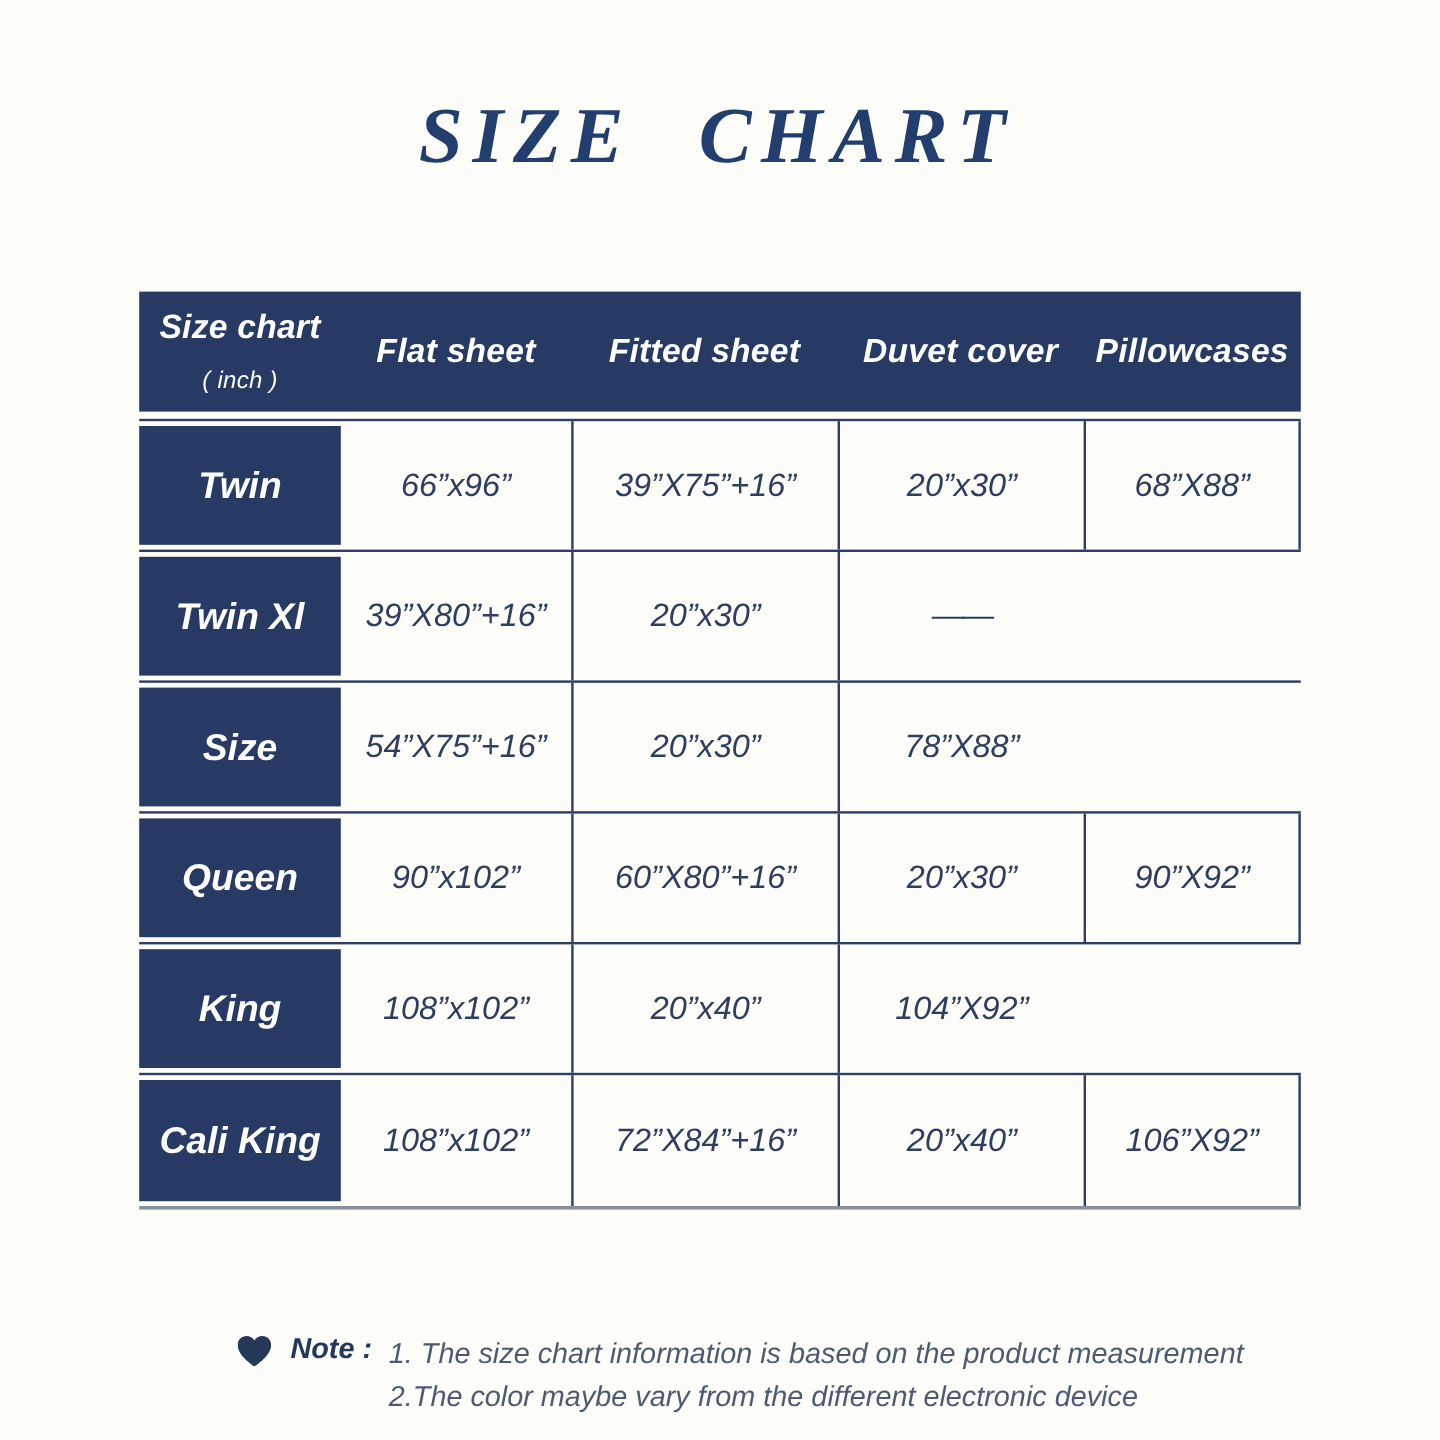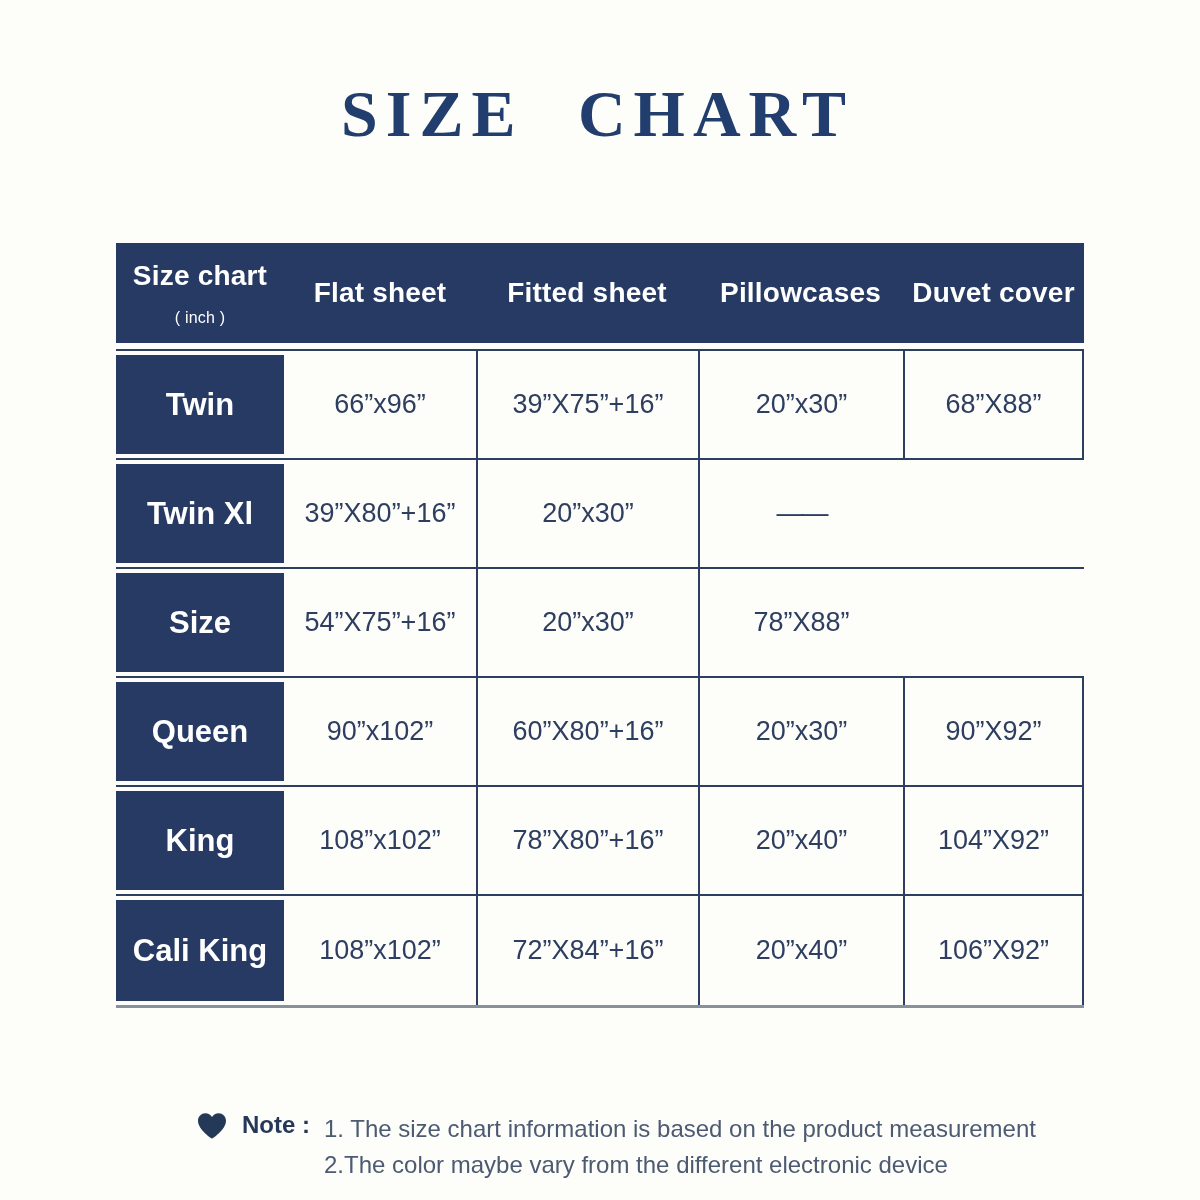--- a/index.html
+++ b/index.html
@@ -7,20 +7,21 @@
   body {
     font-family: "Liberation Sans", "DejaVu Sans", sans-serif;
     background: #fdfdf9;
   }
   .page {
     position: relative;
     width: 1195px;
     height: 1200px;
     background: var(--bg, #fdfdf9);
     overflow: hidden;
+    font-style: italic;
   }
 
   
   .title {
     position: absolute;
     top: 76px;
     left: 0;
     width: 100%;
     text-align: center;
     font-family: "Liberation Serif", "DejaVu Serif", serif;
@@ -49,21 +50,21 @@
   .th {
     display: flex;
     align-items: center;
     justify-content: center;
     font-size: 28px;
     font-weight: 600;
     letter-spacing: 0.2px;
   }
   .th-first { flex-direction: column; }
   .th-sub {
-    font-size: 16px;
+    font-size: 20px;
     font-weight: 400;
     margin-top: 17px;
   }
 
   .tbody {
     border-top: 2px solid var(--line, #2e3e60);
     border-bottom: 3px solid var(--grayline, #87909b);
   }
   .trow {
     display: grid;
@@ -133,22 +134,22 @@
   <h1 class="title">SIZE CHART</h1>
 
   <div class="size-table">
     <div class="thead">
       <div class="th th-first">
         <span class="th-main">Size chart</span>
         <span class="th-sub">( inch )</span>
       </div>
       <div class="th">Flat sheet</div>
       <div class="th">Fitted sheet</div>
+      <div class="th">Duvet cover</div>
       <div class="th">Pillowcases</div>
-      <div class="th">Duvet cover</div>
     </div>
     <div class="tbody" id="tbody">
         <div class="trow">
           <div class="cell size-cell">Twin</div>
           <div class="cell data-cell">66”x96”</div>
           <div class="cell data-cell">39”X75”+16”</div>
           <div class="cell data-cell">20”x30”</div>
           <div class="cell data-cell">68”X88”</div>
         </div>
         <div class="trow">
@@ -166,21 +167,20 @@
         <div class="trow">
           <div class="cell size-cell">Queen</div>
           <div class="cell data-cell">90”x102”</div>
           <div class="cell data-cell">60”X80”+16”</div>
           <div class="cell data-cell">20”x30”</div>
           <div class="cell data-cell">90”X92”</div>
         </div>
         <div class="trow">
           <div class="cell size-cell">King</div>
           <div class="cell data-cell">108”x102”</div>
-          <div class="cell data-cell">78”X80”+16”</div>
           <div class="cell data-cell">20”x40”</div>
           <div class="cell data-cell">104”X92”</div>
         </div>
         <div class="trow">
           <div class="cell size-cell">Cali King</div>
           <div class="cell data-cell">108”x102”</div>
           <div class="cell data-cell">72”X84”+16”</div>
           <div class="cell data-cell">20”x40”</div>
           <div class="cell data-cell">106”X92”</div>
         </div>

